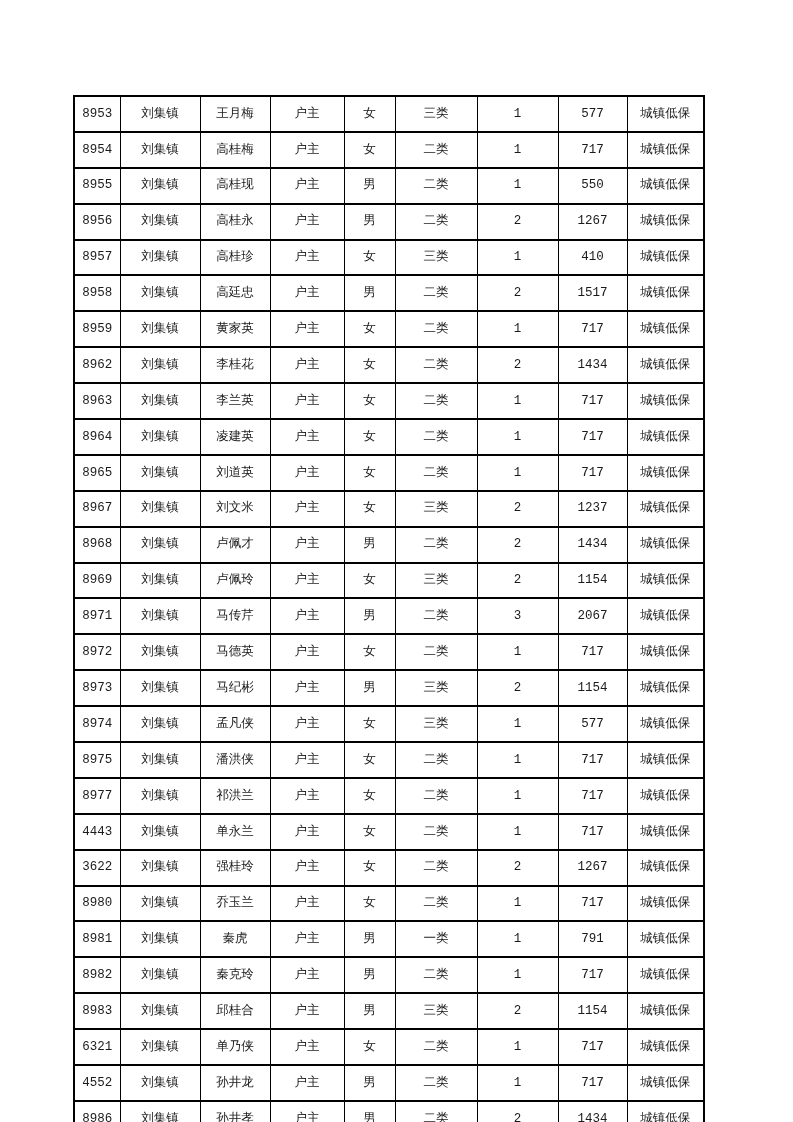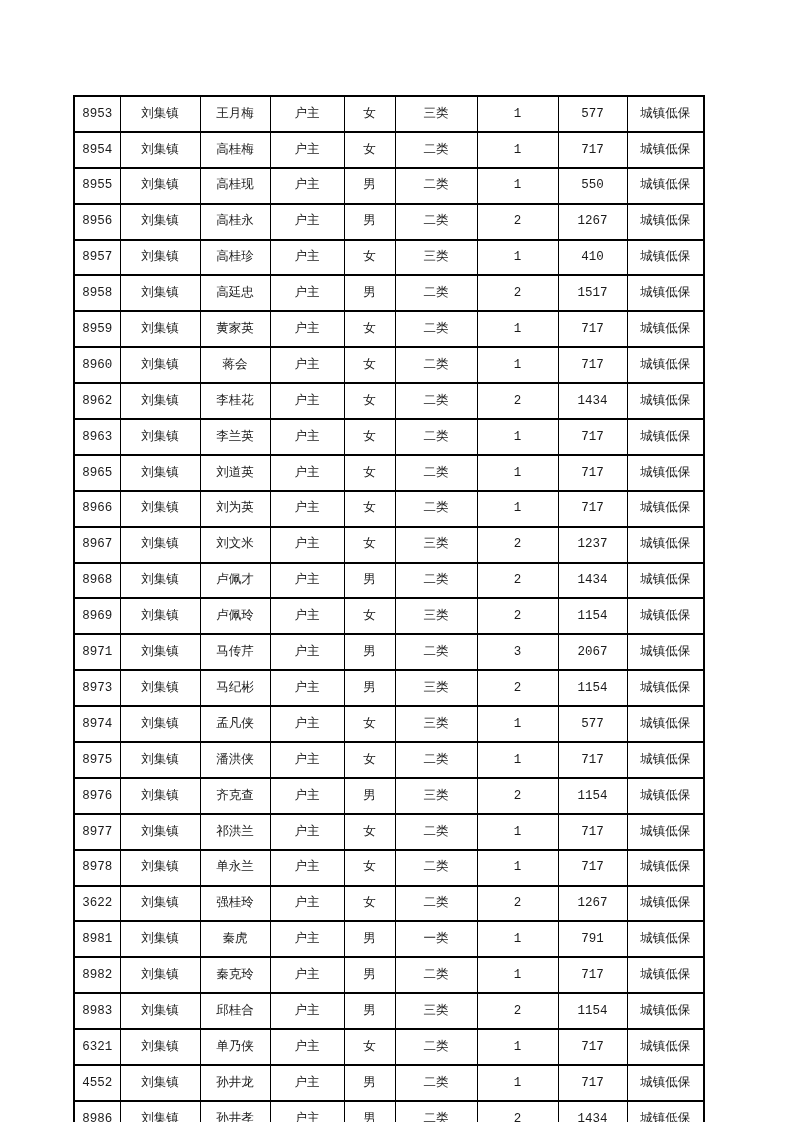--- a/index.html
+++ b/index.html
@@ -136,31 +136,20 @@
         <td>刘集镇</td>
         <td>黄家英</td>
         <td>户主</td>
         <td>女</td>
         <td>二类</td>
         <td>1</td>
         <td>717</td>
         <td>城镇低保</td>
       </tr>
         <tr style="">
-        <td>8960</td>
-        <td>刘集镇</td>
-        <td>蒋会</td>
-        <td>户主</td>
-        <td>女</td>
-        <td>二类</td>
-        <td>1</td>
-        <td>717</td>
-        <td>城镇低保</td>
-      </tr>
-        <tr style="">
         <td>8962</td>
         <td>刘集镇</td>
         <td>李桂花</td>
         <td>户主</td>
         <td>女</td>
         <td>二类</td>
         <td>2</td>
         <td>1434</td>
         <td>城镇低保</td>
       </tr>
@@ -169,34 +158,34 @@
         <td>刘集镇</td>
         <td>李兰英</td>
         <td>户主</td>
         <td>女</td>
         <td>二类</td>
         <td>1</td>
         <td>717</td>
         <td>城镇低保</td>
       </tr>
         <tr style="">
+        <td>8964</td>
+        <td>刘集镇</td>
+        <td>凌建英</td>
+        <td>户主</td>
+        <td>女</td>
+        <td>二类</td>
+        <td>1</td>
+        <td>717</td>
+        <td>城镇低保</td>
+      </tr>
+        <tr style="">
         <td>8965</td>
         <td>刘集镇</td>
         <td>刘道英</td>
-        <td>户主</td>
-        <td>女</td>
-        <td>二类</td>
-        <td>1</td>
-        <td>717</td>
-        <td>城镇低保</td>
-      </tr>
-        <tr style="">
-        <td>8966</td>
-        <td>刘集镇</td>
-        <td>刘为英</td>
         <td>户主</td>
         <td>女</td>
         <td>二类</td>
         <td>1</td>
         <td>717</td>
         <td>城镇低保</td>
       </tr>
         <tr style="">
         <td>8967</td>
         <td>刘集镇</td>
@@ -235,20 +224,31 @@
         <td>刘集镇</td>
         <td>马传芹</td>
         <td>户主</td>
         <td>男</td>
         <td>二类</td>
         <td>3</td>
         <td>2067</td>
         <td>城镇低保</td>
       </tr>
         <tr style="">
+        <td>8972</td>
+        <td>刘集镇</td>
+        <td>马德英</td>
+        <td>户主</td>
+        <td>女</td>
+        <td>二类</td>
+        <td>1</td>
+        <td>717</td>
+        <td>城镇低保</td>
+      </tr>
+        <tr style="">
         <td>8973</td>
         <td>刘集镇</td>
         <td>马纪彬</td>
         <td>户主</td>
         <td>男</td>
         <td>三类</td>
         <td>2</td>
         <td>1154</td>
         <td>城镇低保</td>
       </tr>
@@ -268,61 +268,61 @@
         <td>刘集镇</td>
         <td>潘洪侠</td>
         <td>户主</td>
         <td>女</td>
         <td>二类</td>
         <td>1</td>
         <td>717</td>
         <td>城镇低保</td>
       </tr>
         <tr style="">
-        <td>8976</td>
-        <td>刘集镇</td>
-        <td>齐克查</td>
-        <td>户主</td>
-        <td>男</td>
-        <td>三类</td>
-        <td>2</td>
-        <td>1154</td>
-        <td>城镇低保</td>
-      </tr>
-        <tr style="">
         <td>8977</td>
         <td>刘集镇</td>
         <td>祁洪兰</td>
         <td>户主</td>
         <td>女</td>
         <td>二类</td>
         <td>1</td>
         <td>717</td>
         <td>城镇低保</td>
       </tr>
         <tr style="">
-        <td>8978</td>
+        <td>4443</td>
         <td>刘集镇</td>
         <td>单永兰</td>
         <td>户主</td>
         <td>女</td>
         <td>二类</td>
         <td>1</td>
         <td>717</td>
         <td>城镇低保</td>
       </tr>
         <tr style="">
         <td>3622</td>
         <td>刘集镇</td>
         <td>强桂玲</td>
         <td>户主</td>
         <td>女</td>
         <td>二类</td>
         <td>2</td>
         <td>1267</td>
+        <td>城镇低保</td>
+      </tr>
+        <tr style="">
+        <td>8980</td>
+        <td>刘集镇</td>
+        <td>乔玉兰</td>
+        <td>户主</td>
+        <td>女</td>
+        <td>二类</td>
+        <td>1</td>
+        <td>717</td>
         <td>城镇低保</td>
       </tr>
         <tr style="">
         <td>8981</td>
         <td>刘集镇</td>
         <td>秦虎</td>
         <td>户主</td>
         <td>男</td>
         <td>一类</td>
         <td>1</td>

